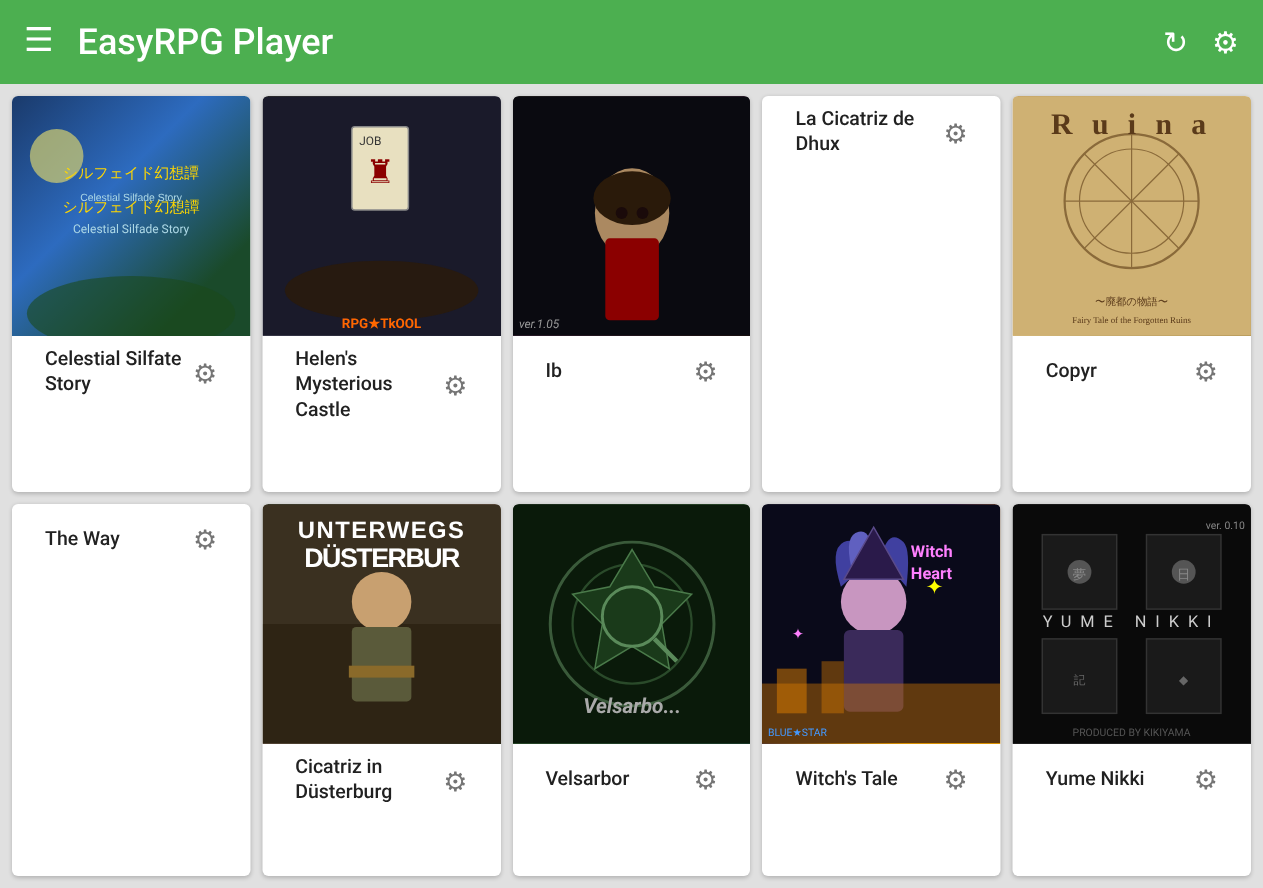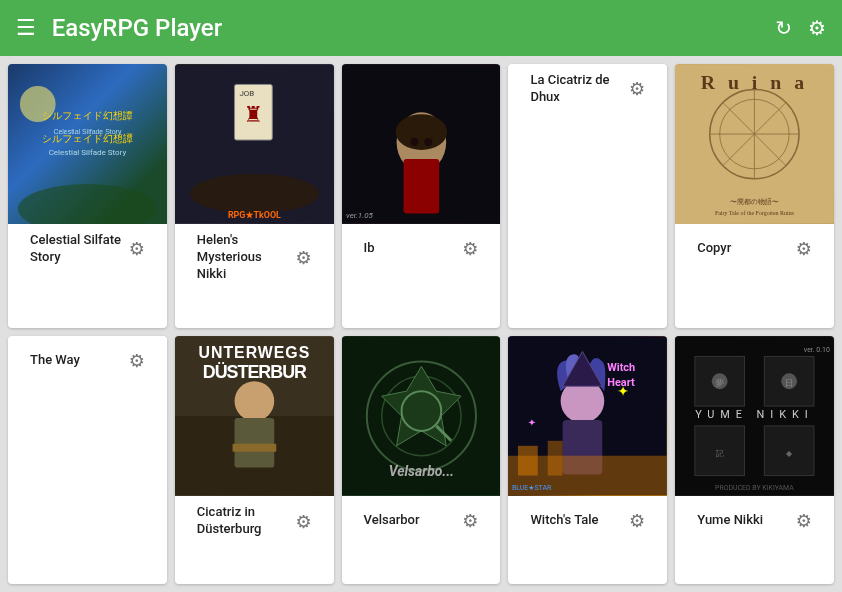--- a/index.html
+++ b/index.html
@@ -176,21 +176,21 @@
         <rect x="62" y="22" width="34" height="52" rx="1" fill="#e8e0c0"></rect>
         <text x="79" y="58" text-anchor="middle" fill="#8B0000" font-size="22">♜</text>
         <text x="65" y="32" fill="#333" font-size="8">JOB</text>
 
         <ellipse cx="80" cy="130" rx="65" ry="20" fill="#2a1a0a" opacity="0.8"></ellipse>
 
         <text x="80" y="155" text-anchor="middle" fill="#ff6600" font-size="9" font-weight="bold">RPG★TkOOL</text>
       </svg>
     </div>
     <div class="game-info">
-      <span class="game-title">Helen's Mysterious Nikki</span>
+      <span class="game-title">Helen's Mysterious Castle</span>
       <span class="gear-icon">⚙</span>
     </div>
   </div>
 
   <div class="game-card">
     <div class="game-thumbnail thumb-ib">
       <svg width="100%" height="100%" viewBox="0 0 160 160" style="position:absolute;top:0;left:0;">
         <rect width="160" height="160" fill="#0a0a10"></rect>
 
         <ellipse cx="80" cy="78" rx="25" ry="30" fill="#c8a070" opacity="0.85"></ellipse>

